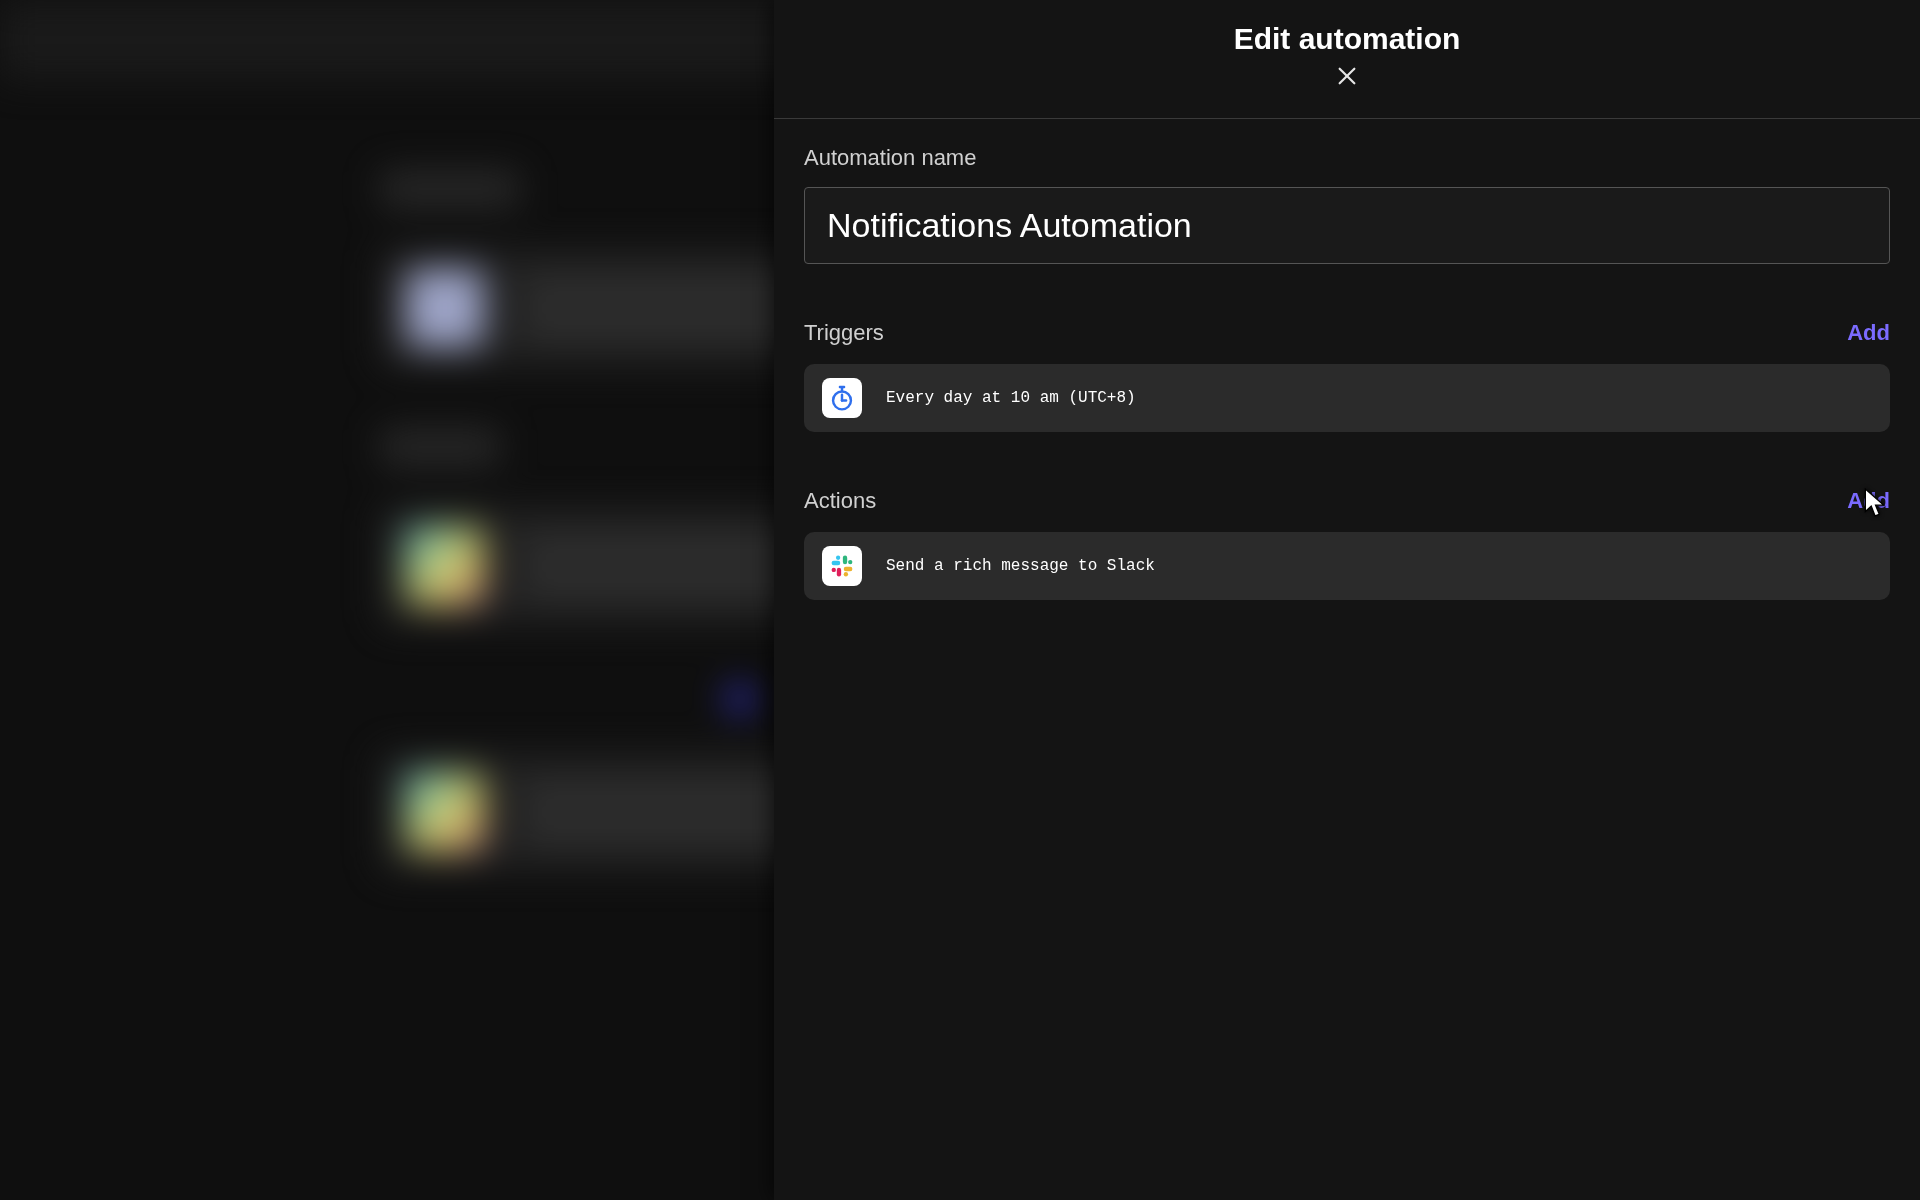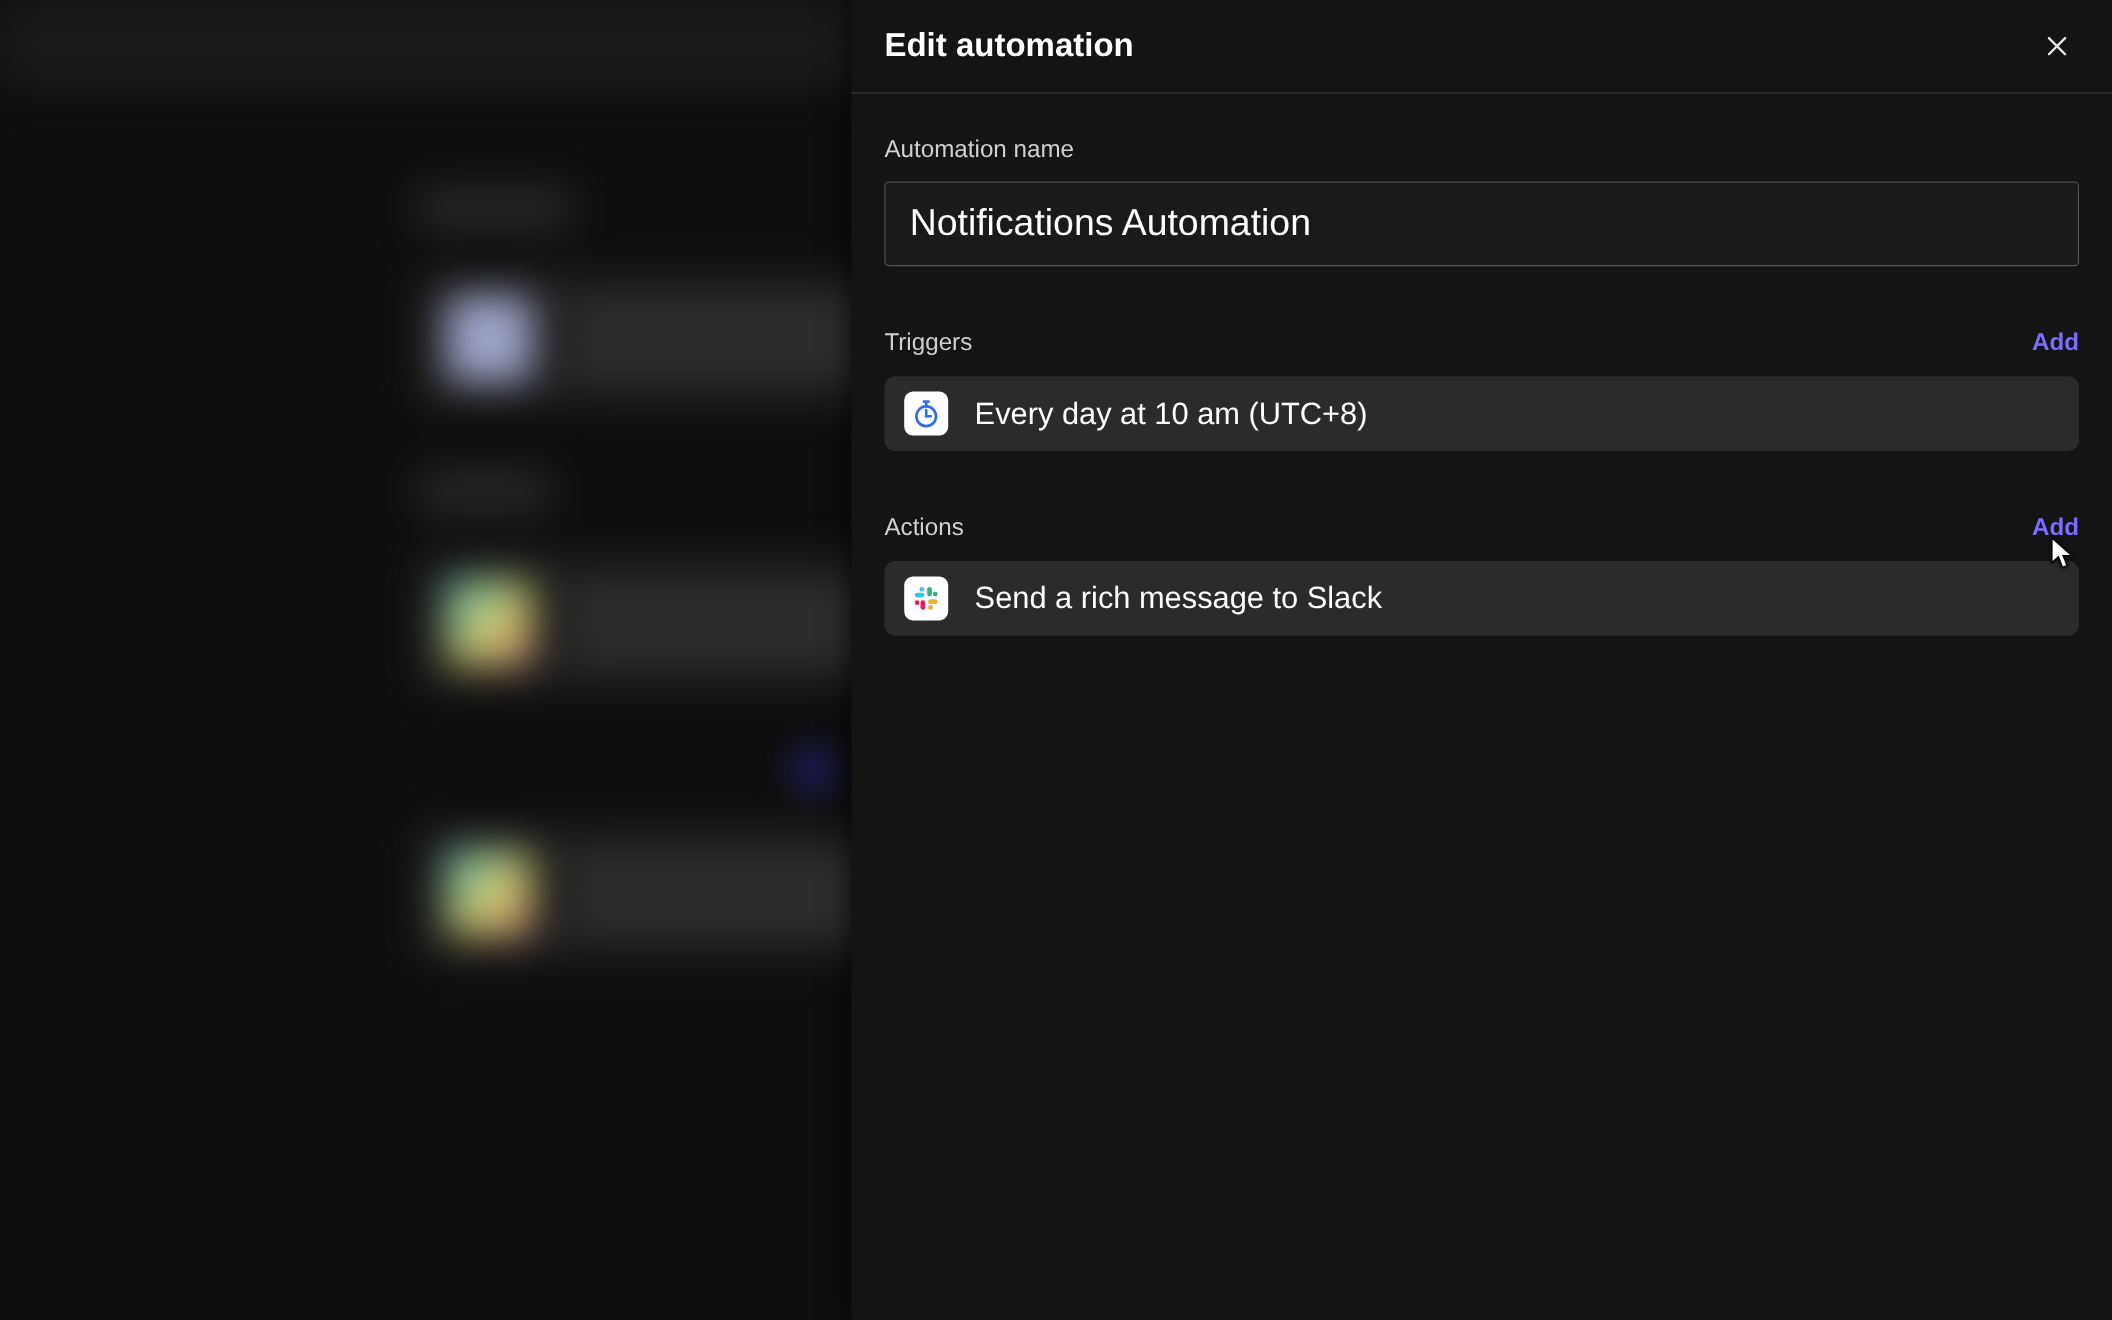--- a/index.html
+++ b/index.html
@@ -68,35 +68,36 @@
     position:absolute;
     top:0;bottom:0;left:var(--panel-left);right:0;
     background:var(--panel);
     display:flex;flex-direction:column;
     box-shadow:-4px 0 20px rgba(0,0,0,.6);
   }
   .panel-header{
     display:flex;align-items:center;justify-content:space-between;
     padding:22px 30px 22px 30px;
     border-bottom:1px solid var(--panel-header-border);
+    flex-direction:column;
   }
   .panel-title{
     font-size:30px;font-weight:600;color:var(--text);
   }
   .close-btn{
     width:40px;height:40px;display:flex;align-items:center;justify-content:center;
     cursor:pointer;color:#e6e6e6;border-radius:6px;
   }
   .close-btn svg{width:22px;height:22px;}
   .panel-body{
     padding:26px 30px;
     flex:1;overflow:auto;
   }
   .field-label{
-    font-size:22px;color:var(--text-muted);margin-bottom:16px;margin-top:12px;
+    font-size:22px;color:var(--text-muted);margin-bottom:16px;
   }
   .text-input{
     width:100%;box-sizing:border-box;
     background:var(--input-bg);
     border:1px solid var(--input-border);
     border-radius:4px;
     padding:18px 22px;
     font-size:34px;color:var(--text);
     outline:none;
   }
@@ -117,21 +118,21 @@
   }
   .row{
     display:flex;align-items:center;padding:14px 18px;cursor:pointer;
   }
   .row + .row{border-top:1px solid rgba(255,255,255,0.05);}
   .row .icon-box{
     width:40px;height:40px;border-radius:8px;background:var(--icon-bg);
     display:flex;align-items:center;justify-content:center;margin-right:24px;flex-shrink:0;
   }
   .row .label{
-    font-size:28px;color:var(--text);
+    font-size:16px;color:var(--text);font-family:Liberation Mono, monospace;
   }
   
   .stopwatch{width:26px;height:26px;}
   .stopwatch circle{fill:none;stroke:#2f6fed;stroke-width:3;}
   .stopwatch line{stroke:#2f6fed;stroke-width:3;stroke-linecap:round;}
   .stopwatch rect{fill:#2f6fed;}
   
   .slack{width:26px;height:26px;}
   
   .cursor{

